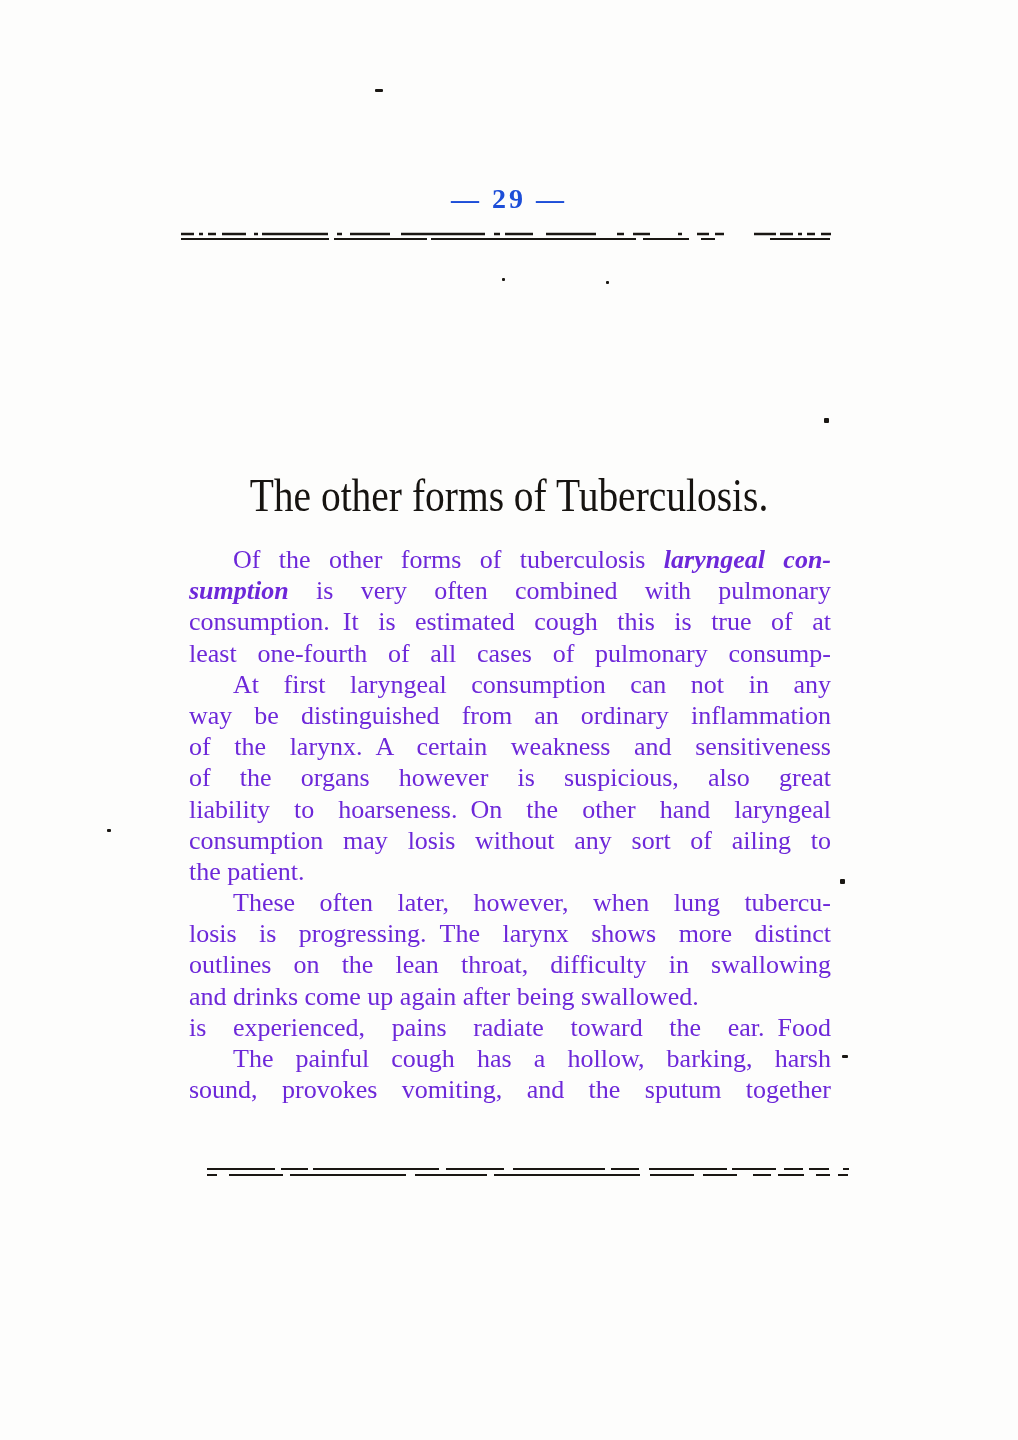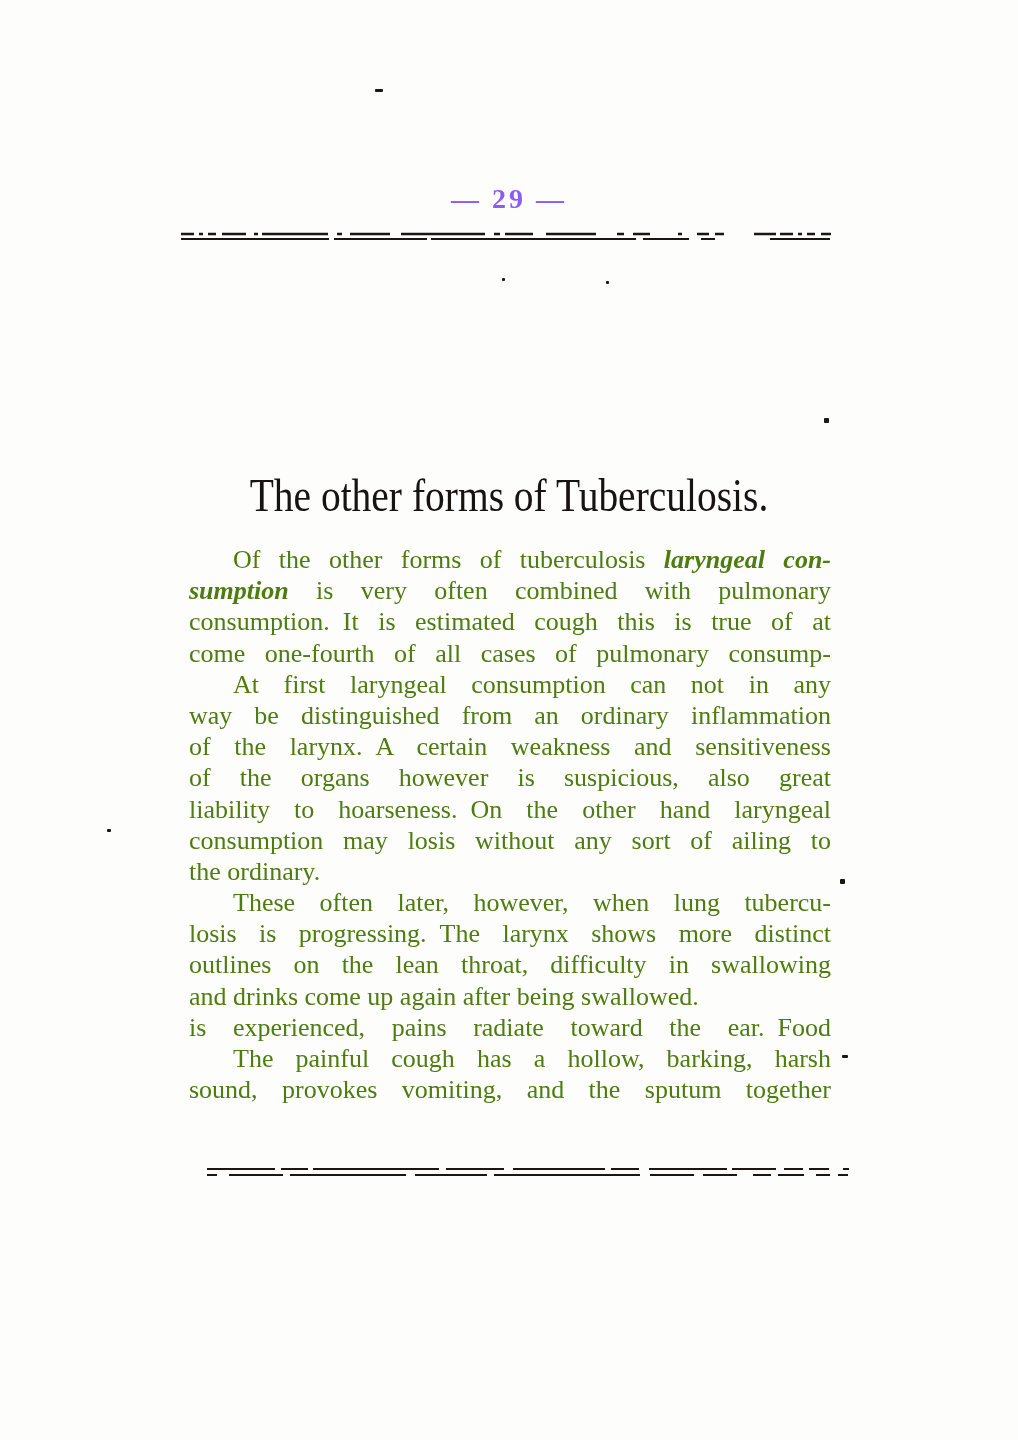--- a/index.html
+++ b/index.html
@@ -10,21 +10,21 @@
     background:#fdfdfc;
     color:#14120f;
     font-family:"Liberation Serif","DejaVu Serif",serif;
     overflow:hidden;
   }
   
   .page-number{
     position:absolute;top:183px;left:0;width:1018px;
     text-align:center;
     font-size:28px;font-weight:700;letter-spacing:3px;
-    color:#8b5cf6;
+    color:#1d4ed8;
   }
   
   .rule{position:absolute;display:block;}
   .rule-top{left:179px;top:229px;}
   .rule-bottom{left:205px;top:1164px;}
   
   .chapter-title{
     position:absolute;top:464px;left:0;width:1018px;
     text-align:center;
     font-size:47px;line-height:62px;
@@ -32,21 +32,21 @@
     color:#161310;
     transform:scaleX(0.84);
     transform-origin:center;
     letter-spacing:0px;
     white-space:nowrap;
   }
   
   .text-column{
     position:absolute;left:189px;top:544px;width:642px;
     font-size:26px;line-height:31.2px;
-    color:#4d7c0f;
+    color:#6d28d9;
   }
   .para + .para{}
   .line{height:31.2px;white-space:normal;}
   .line.j{text-align:justify;text-align-last:justify;}
   .line.ind{text-indent:44px;}
   .em{font-style:italic;font-weight:700;}
   .rm{font-style:normal;}
   
   .speck{position:absolute;background:#1a1713;border-radius:1px;}
 </style>
@@ -62,30 +62,30 @@
     <line x1="2" y1="10" x2="652" y2="10" stroke="#1a1713" stroke-width="2" stroke-dasharray="148 5 93 4 205 7 46 12 14 55 60 9"></line>
   </svg>
 
   <div class="chapter-title">The other forms of Tuberculosis.</div>
 
   <div class="text-column">
       <div class="para">
         <div class="line j ind"><span class="rm">Of the other forms of tuberculosis </span><span class="em">laryngeal con-</span></div>
         <div class="line j"><span class="em">sumption</span><span class="rm"> is very often combined with pulmonary</span></div>
         <div class="line j"><span class="rm">consumption. It is estimated cough this is true of at</span></div>
-        <div class="line j"><span class="rm">come one-fourth of all cases of pulmonary consump-</span></div>
+        <div class="line j"><span class="rm">least one-fourth of all cases of pulmonary consump-</span></div>
       </div>
       <div class="para">
         <div class="line j ind"><span class="rm">At first laryngeal consumption can not in any</span></div>
         <div class="line j"><span class="rm">way be distinguished from an ordinary inflammation</span></div>
         <div class="line j"><span class="rm">of the larynx. A certain weakness and sensitiveness</span></div>
         <div class="line j"><span class="rm">of the organs however is suspicious, also great</span></div>
         <div class="line j"><span class="rm">liability to hoarseness. On the other hand laryngeal</span></div>
         <div class="line j"><span class="rm">consumption may losis without any sort of ailing to</span></div>
-        <div class="line"><span class="rm">the ordinary.</span></div>
+        <div class="line"><span class="rm">the patient.</span></div>
       </div>
       <div class="para">
         <div class="line j ind"><span class="rm">These often later, however, when lung tubercu-</span></div>
         <div class="line j"><span class="rm">losis is progressing. The larynx shows more distinct</span></div>
         <div class="line j"><span class="rm">outlines on the lean throat, difficulty in swallowing</span></div>
         <div class="line"><span class="rm">and drinks come up again after being swallowed.</span></div>
         <div class="line j"><span class="rm">is experienced, pains radiate toward the ear. Food</span></div>
       </div>
       <div class="para">
         <div class="line j ind"><span class="rm">The painful cough has a hollow, barking, harsh</span></div>

